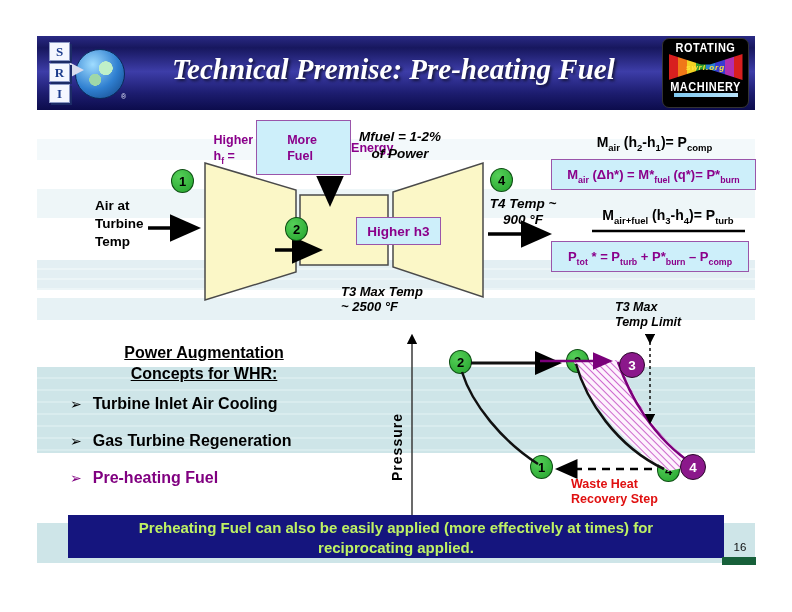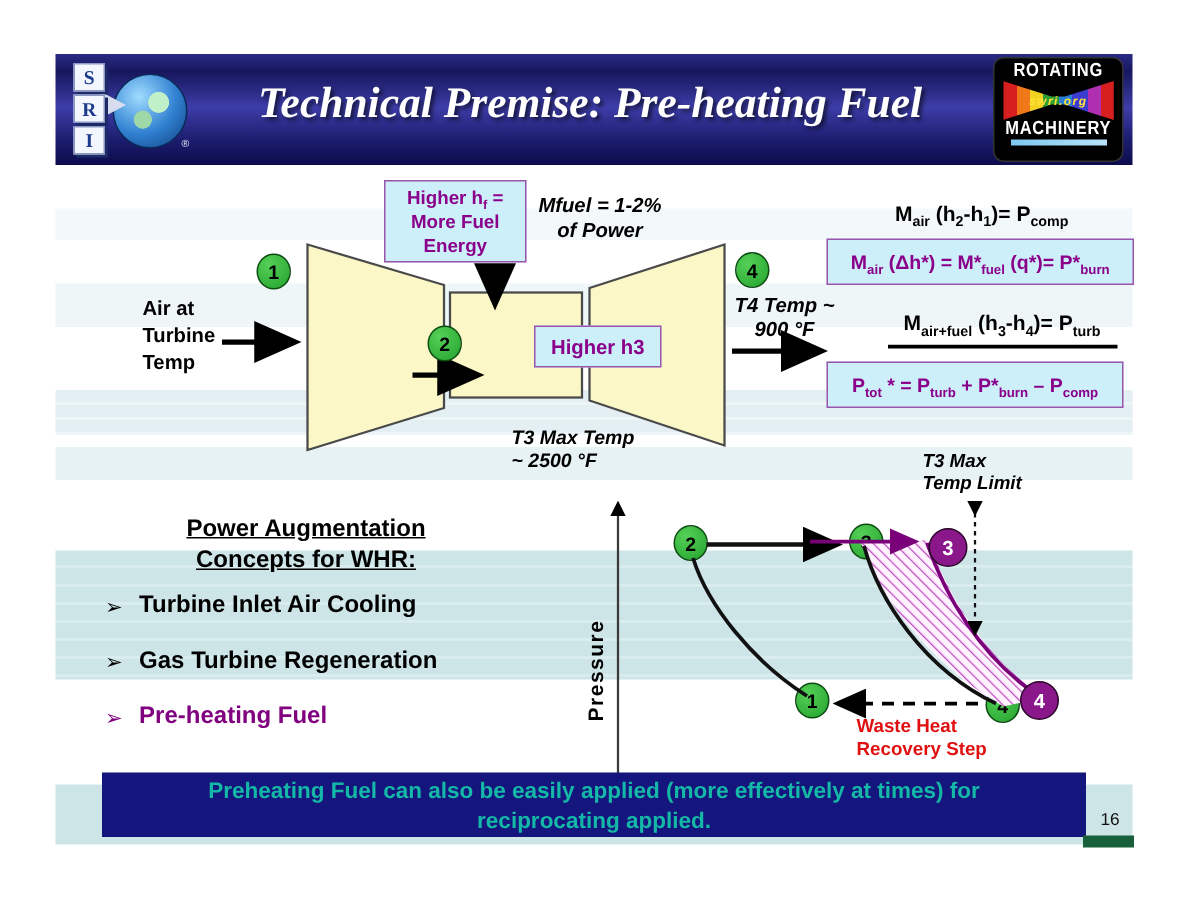--- a/index.html
+++ b/index.html
@@ -51,21 +51,21 @@
   
   .marker{position:absolute;width:23px;height:24px;border-radius:50%;display:flex;align-items:center;
           justify-content:center;font-weight:bold;font-size:13px;box-sizing:border-box;}
   .mgreen{background:radial-gradient(circle at 35% 30%,#55cf58,#23a32c);border:1.5px solid #0c4d12;color:#000;}
   .mpurple{background:#8b188b;border:1.5px solid #2a082a;color:#fff;width:26px;height:26px;font-size:13.5px;}
   
   .lbl{position:absolute;color:#000;}
   .bi{font-weight:bold;font-style:italic;}
   .air{left:78px;top:197px;width:72px;font-size:13.5px;line-height:18px;font-weight:bold;margin-left:17px;}
   .cyanbox{position:absolute;background:#cdeffa;border:1.6px solid #9a55aa;color:#8a008a;font-weight:bold;
-           display:flex;flex-direction:column;align-items:center;justify-content:center;box-sizing:border-box;}
+           display:flex;flex-direction:row;align-items:center;justify-content:center;box-sizing:border-box;gap:34px;}
   .fuelbox{left:256px;top:120px;width:95px;height:55px;font-size:12.5px;line-height:16px;}
   .h3box{left:356px;top:217px;width:85px;height:28px;font-size:13.5px;}
   .mfuel{left:348px;top:128px;width:104px;text-align:center;font-size:13.5px;line-height:17px;}
   .t3max{left:341px;top:284px;width:104px;text-align:left;font-size:13px;line-height:15px;}
   .t4{left:479px;top:196px;width:88px;text-align:center;font-size:13.5px;line-height:16px;}
   .eqline{position:absolute;text-align:center;font-weight:bold;font-size:14px;color:#000;white-space:nowrap;}
   .eq1{left:572px;top:134px;width:165px;}
   .eq3{left:583px;top:207px;width:170px;}
   .eqbox{font-size:13px;white-space:nowrap;}
   .eq2box{left:551px;top:159px;width:205px;height:31px;}
@@ -75,21 +75,21 @@
             transform:rotate(-90deg);letter-spacing:1px;}
   .t3limit{left:615px;top:300px;font-size:12.5px;line-height:15px;}
   .waste{left:571px;top:477px;color:#e01010;font-weight:bold;font-size:12.5px;line-height:15px;}
   
   .chead{left:88px;top:342px;width:232px;text-align:center;font-size:16px;font-weight:bold;line-height:21px;}
   .chead span{text-decoration:underline;}
   .bullet{position:absolute;left:70px;display:flex;align-items:center;font-size:16px;font-weight:bold;}
   .bullet .glyph{font-size:14px;margin-right:11px;font-weight:normal;}
   .b1{top:395px;} .b2{top:432px;} .b3{top:469px;color:#800080;}
   
-  .banner{position:absolute;left:68px;top:515px;width:656px;height:43px;background:#15157e;color:#14b8a6;
+  .banner{position:absolute;left:68px;top:515px;width:656px;height:43px;background:#15157e;color:#bef264;
           font-weight:bold;font-size:15px;text-align:center;line-height:20px;padding-top:3px;box-sizing:border-box;}
   .pnum{position:absolute;left:726px;top:541px;width:28px;text-align:center;font-size:11.5px;color:#111;}
   .greenbar{position:absolute;left:722px;top:557px;width:34px;height:8px;background:#17603a;}
 </style>
 </head>
 <body>
 
 <div id="slide">
 
   <div class="stripe s1"></div>

